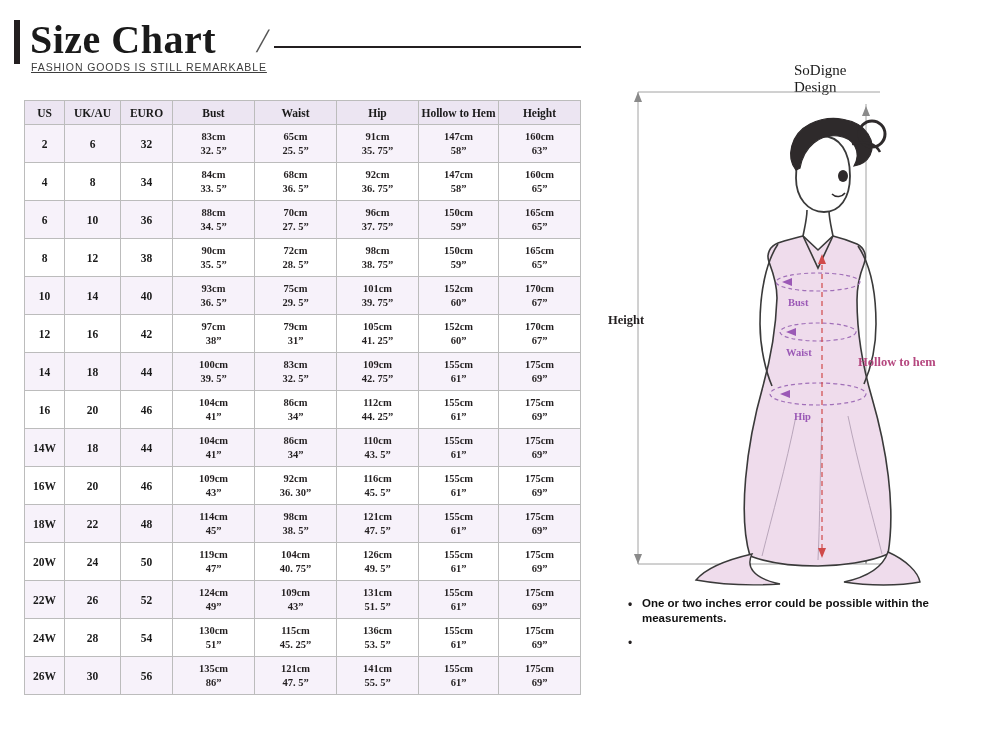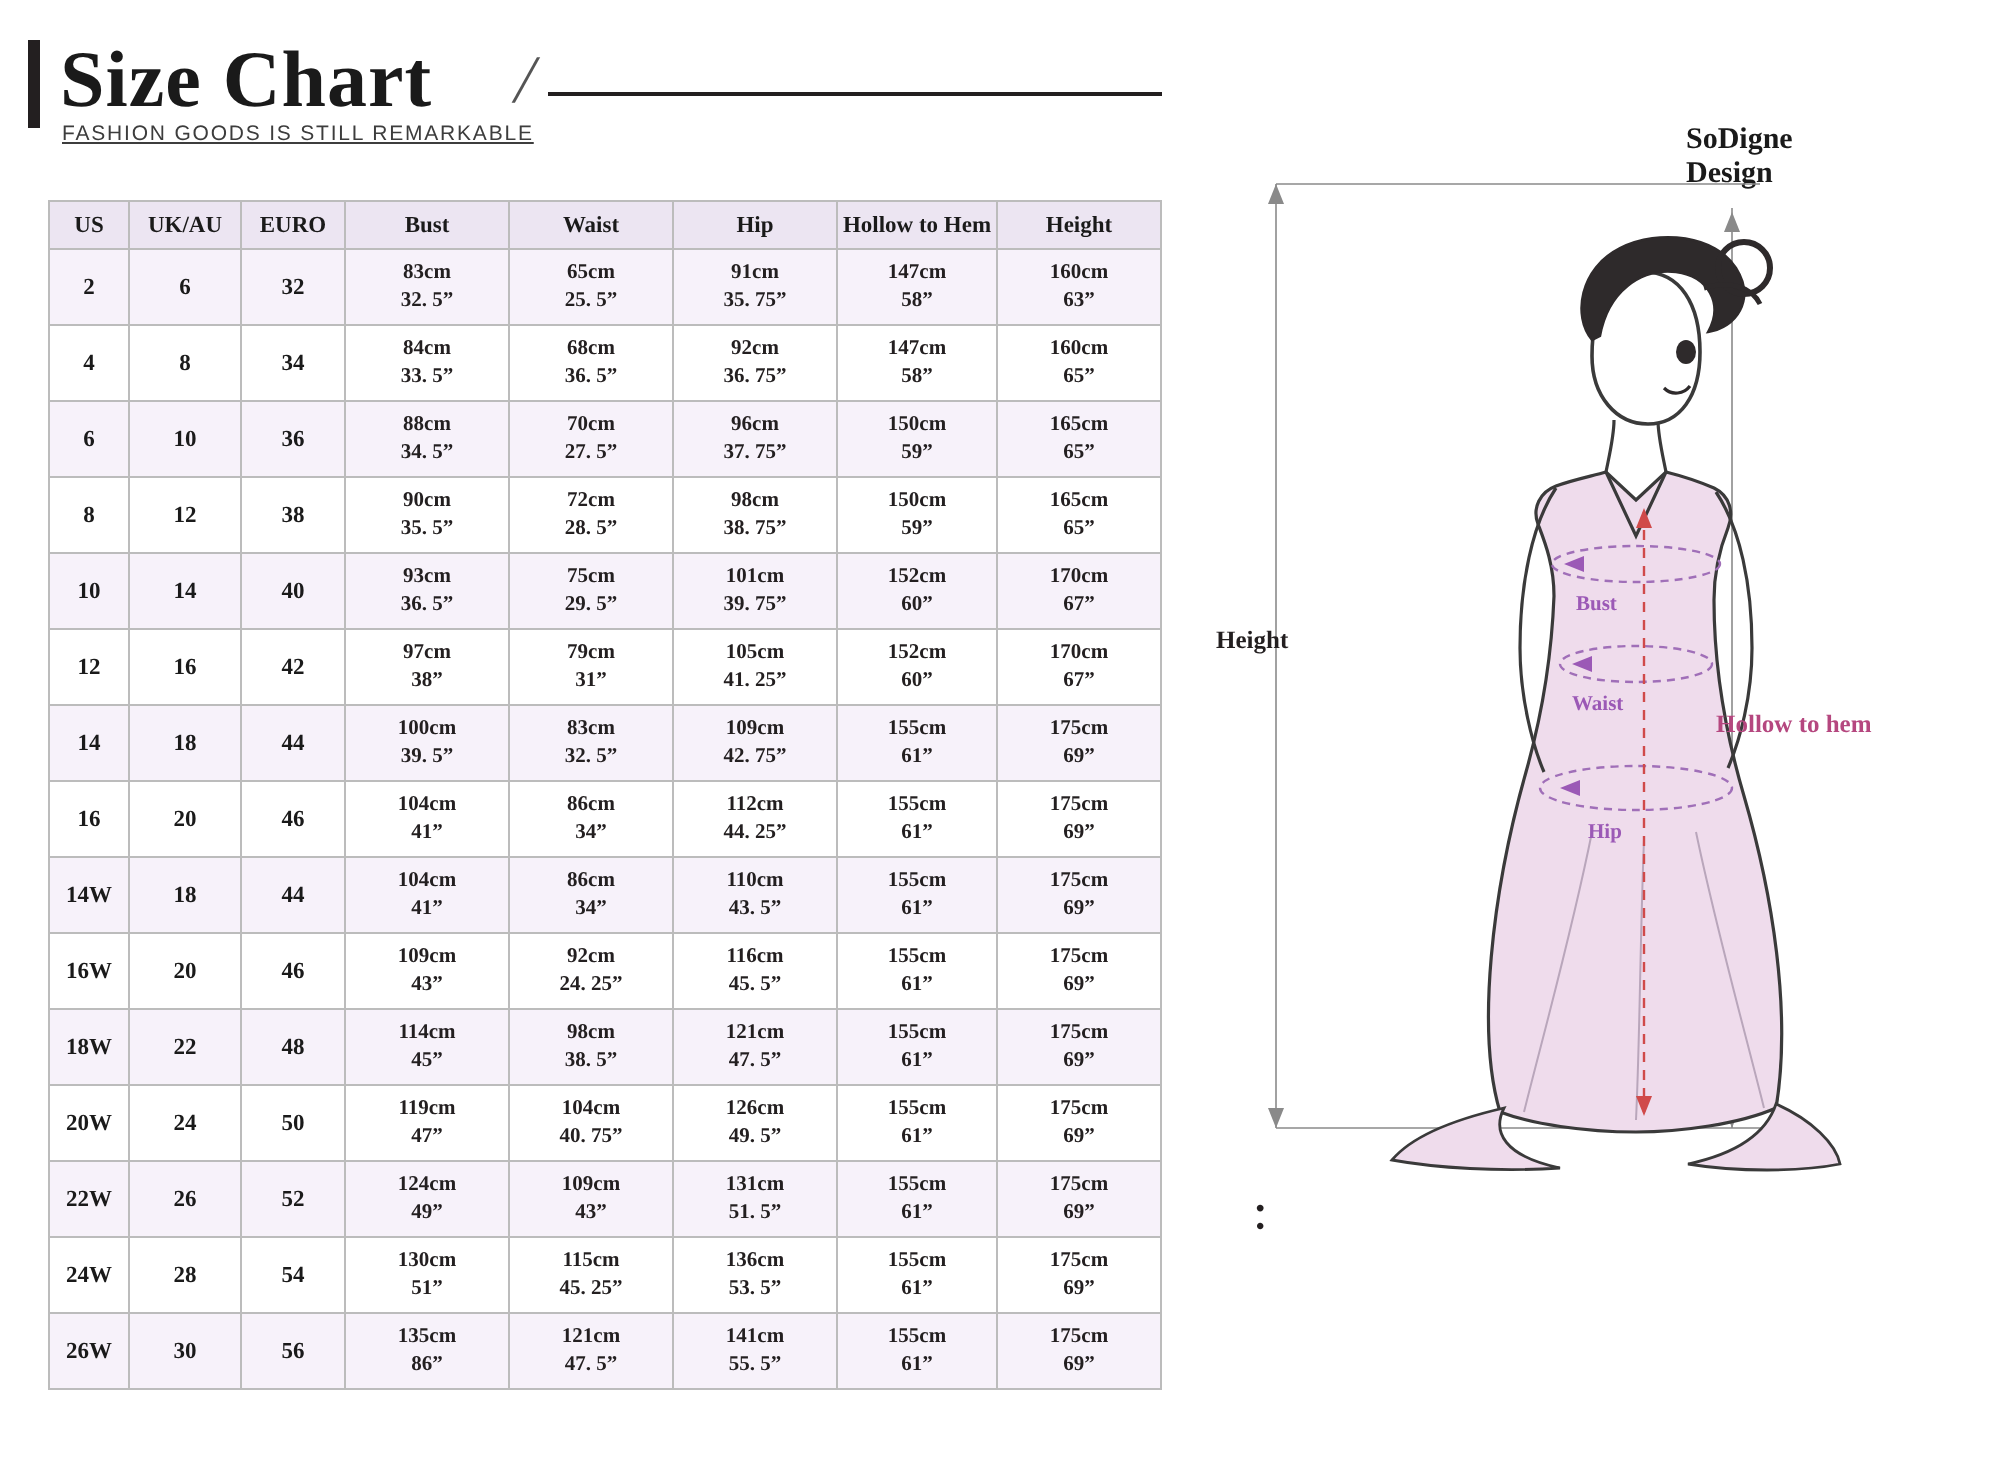--- a/index.html
+++ b/index.html
@@ -26,23 +26,23 @@
     position:absolute; left:258px; top:22px;
     font-family:"Liberation Serif", serif;
     font-size:34px; color:#555; transform:skewX(-12deg);
   }
   #title-rule { position:absolute; left:274px; top:46px; width:307px; height:2px; background:#231f20; }
   #subtitle {
     position:absolute; left:31px; top:61px;
     font-size:10.5px; letter-spacing:0.9px; color:#3d3d3d;text-decoration:underline;
   }
   #brand {
-    position:absolute; left:843px; top:62px;
+    position:absolute; left:794px; top:62px;
     font-family:"Liberation Serif", serif;
-    font-size:15px; font-weight:bold; color:#1a1a1a;
+    font-size:15px; font-weight:normal; color:#1a1a1a;
   }
 
   
   #table-wrap { position:absolute; left:24px; top:100px; width:556px; }
   table { border-collapse:collapse; width:556px; table-layout:fixed; }
   th, td { border:1px solid #bcbcbc; text-align:center; vertical-align:middle; }
   thead th {
     background:#ece5f2;
     font-family:"Liberation Serif", serif;
     font-size:11.5px; font-weight:bold;
@@ -349,21 +349,21 @@
         <tr class="plain">
           <td class="sz">16W</td>
           <td class="sz">20</td>
           <td class="sz">46</td>
           <td class="meas">
             <span class="cm">109cm</span>
             <span class="inch">43”</span>
           </td>
           <td class="meas">
             <span class="cm">92cm</span>
-            <span class="inch">24. 25”</span>
+            <span class="inch">36. 30”</span>
           </td>
           <td class="meas">
             <span class="cm">116cm</span>
             <span class="inch">45. 5”</span>
           </td>
           <td class="meas">
             <span class="cm">155cm</span>
             <span class="inch">61”</span>
           </td>
           <td class="meas">
@@ -576,15 +576,15 @@
   </svg>
 
   <div class="fig-label purple" style="left:188px; top:211px;">Bust</div>
   <div class="fig-label purple" style="left:186px; top:261px;">Waist</div>
   <div class="fig-label purple" style="left:194px; top:325px;">Hip</div>
   <div class="fig-label dark" style="left:8px; top:227px;">Height</div>
   <div class="fig-label pink" style="left:258px; top:269px;">Hollow to hem</div>
 </div>
 
 <div id="notes">
-    <div class="note strong"><span class="bullet">•</span></div>
+    <div class="note strong"><span class="bullet">•</span><span>One or two inches error could be possible within the measurements.</span></div>
     <div class="note normal"><span class="bullet">•</span></div>
   </div>
 
 </body></html>

